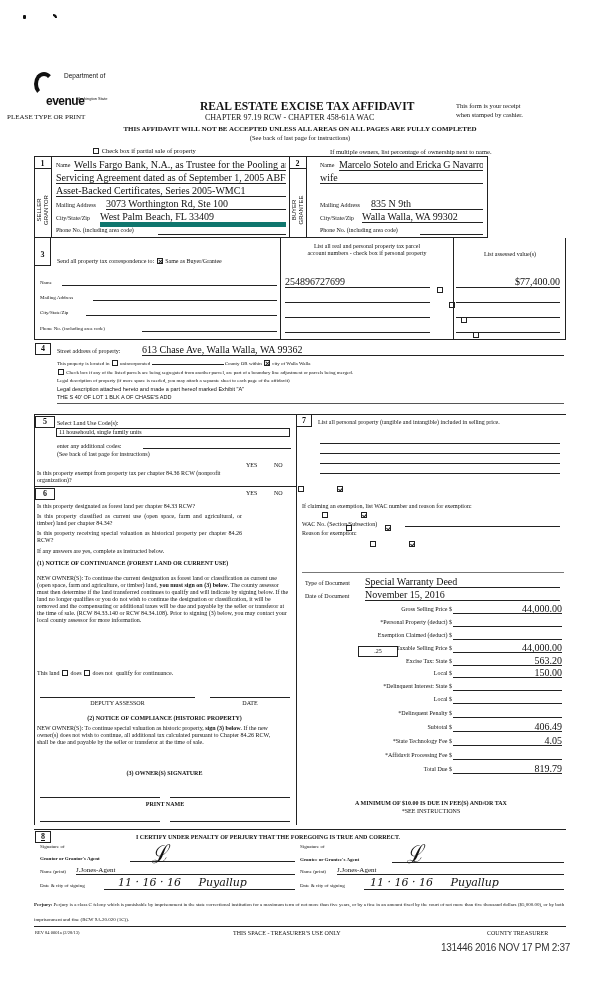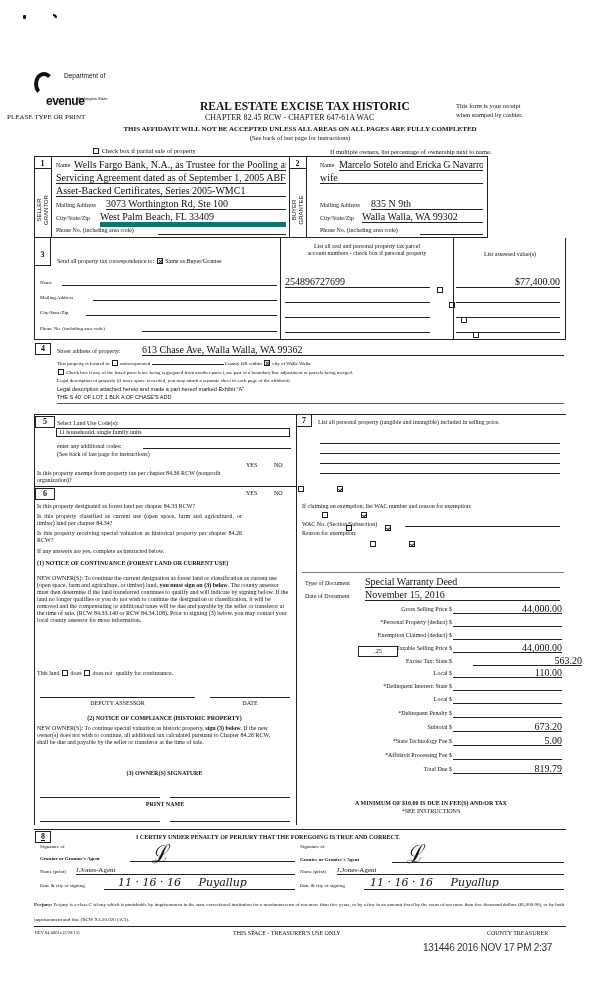--- a/index.html
+++ b/index.html
@@ -38,22 +38,22 @@
 
 
 <div class="abs" style="left:34px;top:70px;width:70px;height:34px;">
   <div class="abs" style="left:0;top:2px;width:20px;height:24px;border:4px solid #111;border-right-color:transparent;border-bottom-color:transparent;border-radius:50%;box-sizing:border-box;"></div>
   <div class="abs sans" style="left:30px;top:2px;font-size:6.5px;white-space:nowrap;">Department of</div>
   <div class="abs sans" style="left:12px;top:8px;font-size:12px;font-weight:bold;letter-spacing:-0.5px;line-height:18px;margin-top:14px;">evenue</div>
   <div class="abs sans" style="left:42px;top:26px;font-size:4px;white-space:nowrap;">Washington State</div>
 </div>
 
 <div class="abs s7" style="left:7px;top:113px;">PLEASE TYPE OR PRINT</div>
-<div class="abs b" style="left:200px;top:100px;font-size:11.5px;line-height:13px;white-space:nowrap;">REAL ESTATE EXCISE TAX HISTORIC</div>
-<div class="abs s8" style="left:205px;top:113px;white-space:nowrap;">CHAPTER 82.45 RCW - CHAPTER 647-61A WAC</div>
+<div class="abs b" style="left:200px;top:100px;font-size:11.5px;line-height:13px;white-space:nowrap;">REAL ESTATE EXCISE TAX AFFIDAVIT</div>
+<div class="abs s8" style="left:205px;top:113px;white-space:nowrap;">CHAPTER 97.19 RCW - CHAPTER 458-61A WAC</div>
 <div class="abs s65" style="left:456px;top:102px;white-space:nowrap;">This form is your receipt</div>
 <div class="abs s65" style="left:456px;top:111px;white-space:nowrap;">when stamped by cashier.</div>
 <div class="abs s7 b ctr" style="left:0;width:600px;top:125px;">THIS AFFIDAVIT WILL NOT BE ACCEPTED UNLESS ALL AREAS ON ALL PAGES ARE FULLY COMPLETED</div>
 <div class="abs s65 ctr" style="left:0;width:600px;top:134px;">(See back of last page for instructions)</div>
 
 <div class="abs s65" style="left:92px;top:147px;white-space:nowrap;">
   <span class="cb"></span>
   <span>Check box if partial sale of property</span>
 </div>
 <div class="abs s65" style="left:330px;top:148px;white-space:nowrap;">If multiple owners, list percentage of ownership next to name.</div>
@@ -248,33 +248,33 @@
 
 <div class="abs s6 right" style="left:320px;width:132px;top:606px;">Gross Selling Price $</div>
 <div class="abs fill right ul" style="left:453px;width:109px;top:603px;height:10px;">44,000.00</div>
 <div class="abs s6 right" style="left:320px;width:132px;top:619px;">*Personal Property (deduct) $</div>
 <div class="abs fill right ul" style="left:453px;width:109px;top:616px;height:10px;"></div>
 <div class="abs s6 right" style="left:320px;width:132px;top:632px;">Exemption Claimed (deduct) $</div>
 <div class="abs fill right ul" style="left:453px;width:109px;top:629px;height:10px;"></div>
 <div class="abs s6 right" style="left:320px;width:132px;top:645px;">Taxable Selling Price $</div>
 <div class="abs fill right ul" style="left:453px;width:109px;top:642px;height:10px;">44,000.00</div>
 <div class="abs s6 right" style="left:320px;width:132px;top:658px;">Excise Tax:  State $</div>
-<div class="abs fill right ul" style="left:473px;width:109px;top:655px;height:10px;">563.20</div>
+<div class="abs fill right ul" style="left:453px;width:109px;top:655px;height:10px;">563.20</div>
 <div class="abs s6 right" style="left:400px;width:52px;top:670px;">Local $</div>
-<div class="abs fill right ul" style="left:453px;width:109px;top:667px;height:10px;">110.00</div>
+<div class="abs fill right ul" style="left:453px;width:109px;top:667px;height:10px;">150.00</div>
 <div class="abs s6 right" style="left:320px;width:132px;top:683px;">*Delinquent Interest:  State $</div>
 <div class="abs fill right ul" style="left:453px;width:109px;top:680px;height:10px;"></div>
 <div class="abs s6 right" style="left:320px;width:132px;top:696px;">Local $</div>
 <div class="abs fill right ul" style="left:453px;width:109px;top:693px;height:10px;"></div>
 <div class="abs s6 right" style="left:320px;width:132px;top:710px;">*Delinquent Penalty $</div>
 <div class="abs fill right ul" style="left:453px;width:109px;top:707px;height:10px;"></div>
 <div class="abs s6 right" style="left:320px;width:132px;top:724px;">Subtotal $</div>
-<div class="abs fill right ul" style="left:453px;width:109px;top:721px;height:10px;">673.20</div>
+<div class="abs fill right ul" style="left:453px;width:109px;top:721px;height:10px;">406.49</div>
 <div class="abs s6 right" style="left:320px;width:132px;top:738px;">*State Technology Fee $</div>
-<div class="abs fill right ul" style="left:453px;width:109px;top:735px;height:10px;">5.00</div>
+<div class="abs fill right ul" style="left:453px;width:109px;top:735px;height:10px;">4.05</div>
 <div class="abs s6 right" style="left:320px;width:132px;top:752px;">*Affidavit Processing Fee $</div>
 <div class="abs fill right ul" style="left:453px;width:109px;top:749px;height:10px;"></div>
 <div class="abs s6 right" style="left:320px;width:132px;top:766px;">Total Due $</div>
 <div class="abs fill right ul" style="left:453px;width:109px;top:763px;height:10px;">819.79</div>
 
 <div class="abs s6 b ctr" style="left:298px;width:266px;top:800px;">A MINIMUM OF $10.00 IS DUE IN FEE(S) AND/OR TAX</div>
 <div class="abs s6 ctr" style="left:298px;width:266px;top:808px;">*SEE INSTRUCTIONS</div>
 
 
 <div class="line" style="left:34px;top:829px;width:532px;"></div>
@@ -306,16 +306,16 @@
 </div>
 
 
 <div class="abs s5" style="left:34px;top:897px;width:532px;line-height:15px;">
   <b>Perjury:</b> <span>Perjury is a class C felony which is punishable by imprisonment in the state correctional institution for a maximum term of not more than five years, or by a fine in an amount fixed by the court of not more than five thousand dollars ($5,000.00), or by both imprisonment and fine (RCW 9A.20.020 (1C)).</span>
 </div>
 <div class="line" style="left:34px;top:926px;width:532px;border-bottom-width:1.5px;"></div>
 <div class="abs" style="left:35px;top:930px;font-size:4.5px;">REV 84 0001a (2/28/13)</div>
 <div class="abs s6" style="left:233px;top:930px;">THIS SPACE - TREASURER'S USE ONLY</div>
 <div class="abs s6" style="left:487px;top:930px;">COUNTY TREASURER</div>
-<div class="abs sans" style="left:423px;top:942px;font-size:10px;letter-spacing:-0.3px;color:#333;white-space:nowrap;">131446 2016 NOV 17 PM 2:37</div>
+<div class="abs sans" style="left:441px;top:942px;font-size:10px;letter-spacing:-0.3px;color:#333;white-space:nowrap;">131446 2016 NOV 17 PM 2:37</div>
 
 
 
 
 </body></html>

